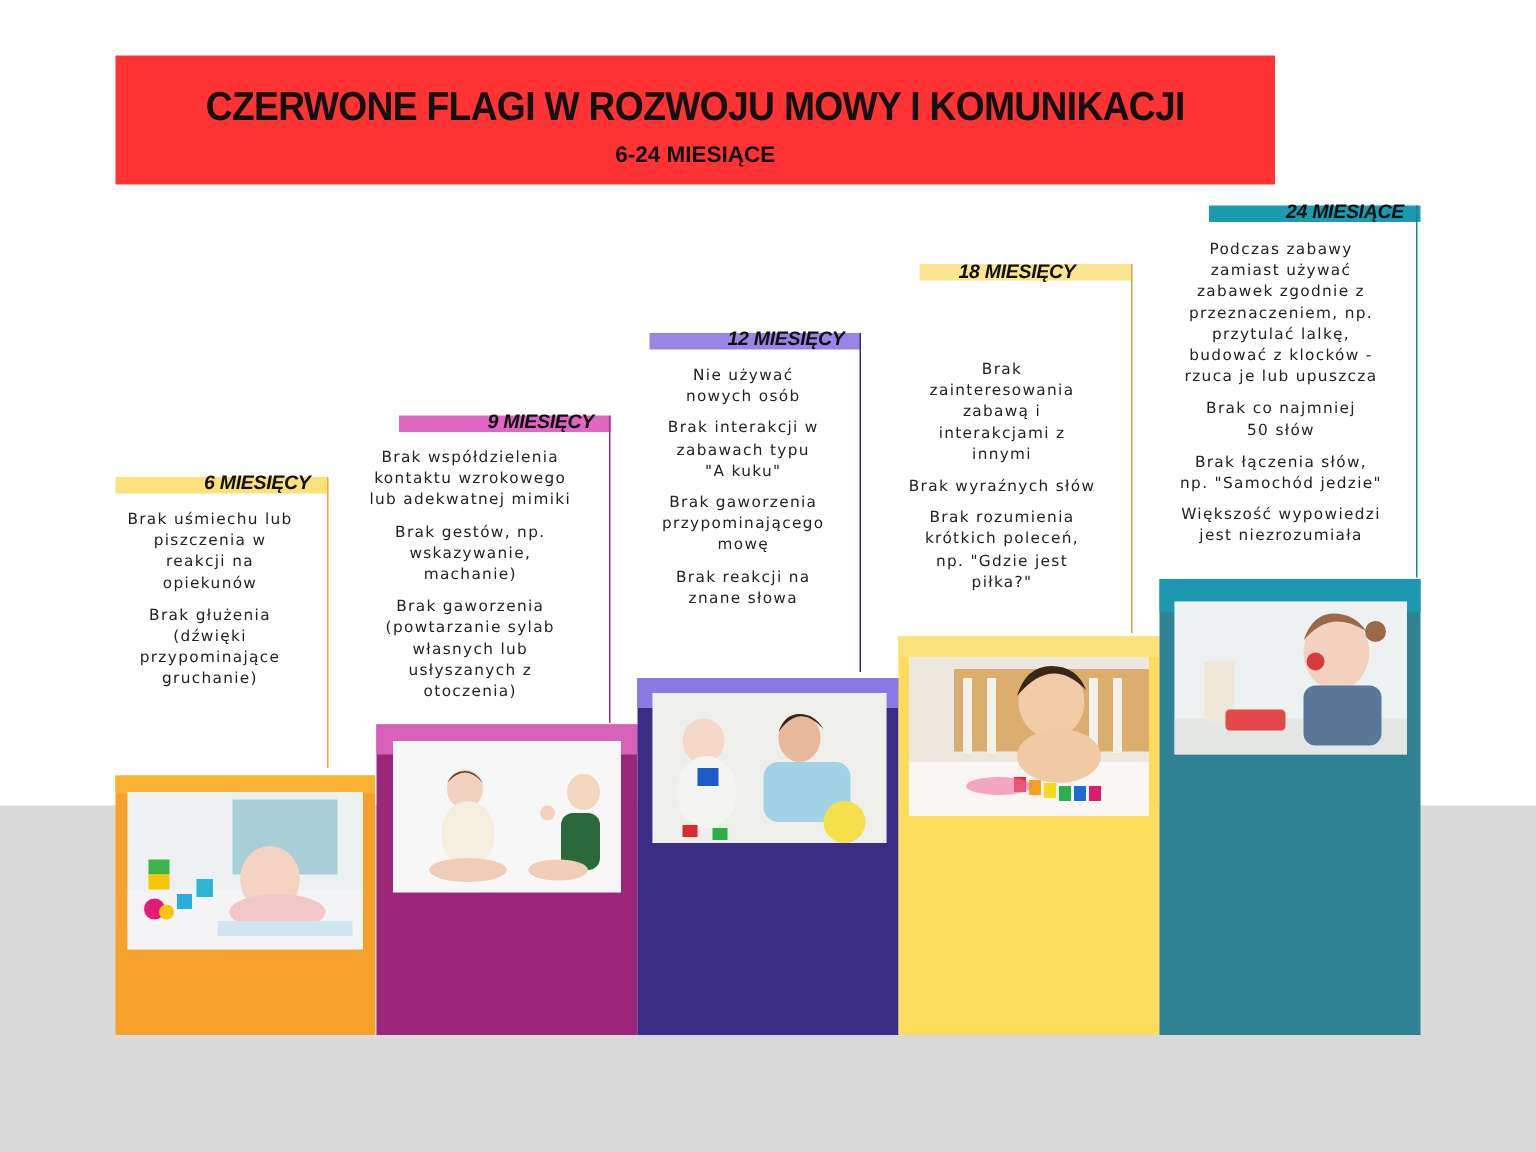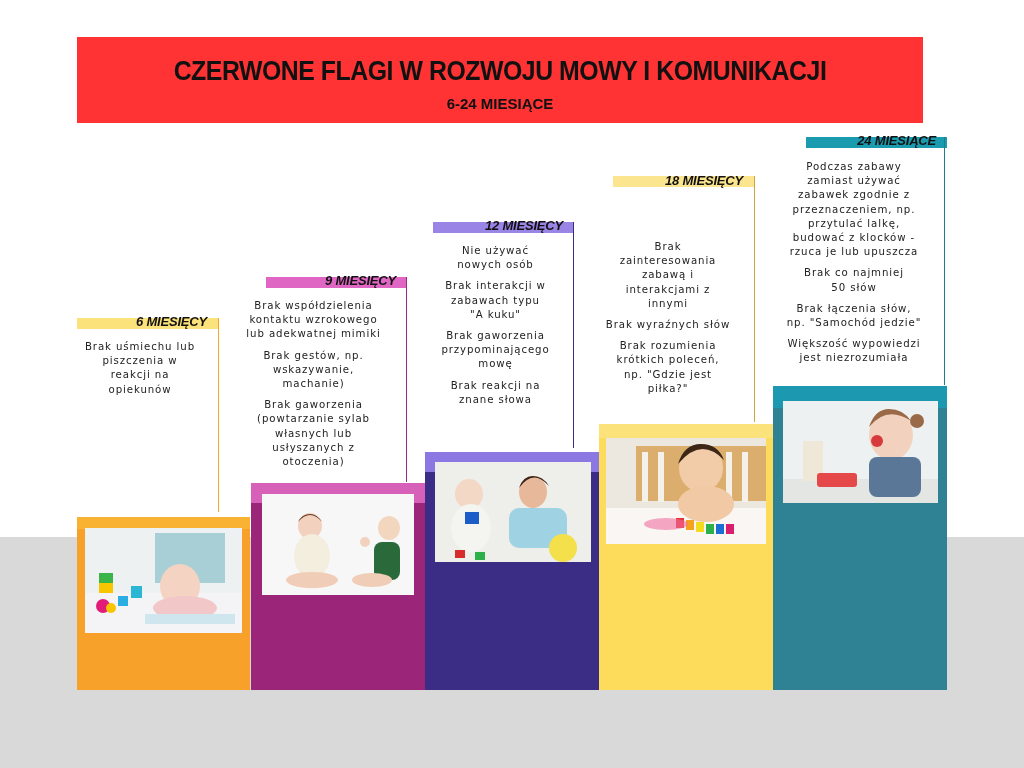--- a/index.html
+++ b/index.html
@@ -1,21 +1,21 @@
 <!DOCTYPE html>
 <html><head>
 <meta charset="utf-8">
 <style>
   * { box-sizing: border-box; margin: 0; padding: 0; }
   html, body { width: 1024px; height: 768px; overflow: hidden; background: #ffffff; }
   body { position: relative; font-family: "DejaVu Sans", sans-serif; }
 
   .bg-gray { position: absolute; left: 0; top: 537px; width: 1024px; height: 231px; background: #d9d9d9; }
 
-  .header { position: absolute; left: 77px; top: 37px; width: 846px; height: 86px; background: #ff3333; text-align: center; }
+  .header { position: absolute; left: 77px; top: 37px; width: 773px; height: 86px; background: #ff3333; text-align: center; }
   .header .title { position: absolute; left: 0; right: 0; top: 19px; font-family: "Liberation Sans", sans-serif; font-weight: 700; font-size: 27px; letter-spacing: -0.5px; color: #111; transform: scaleX(0.92); }
   .header .subtitle { position: absolute; left: 0; right: 0; top: 58px; font-family: "Liberation Sans", sans-serif; font-weight: 700; font-size: 15px; color: #111; }
 
   .label-bar { position: absolute; height: 11px; }
   .label-text { position: absolute; font-family: "Liberation Sans", sans-serif; font-weight: 700; font-size: 13px; color: #111; text-align: right; letter-spacing: -0.2px; font-style: italic; }
   .vline { position: absolute; width: 1px; }
 
   .desc { position: absolute; text-align: center; font-family: "DejaVu Sans", sans-serif; font-size: 10.2px; line-height: 14.2px; letter-spacing: 0.9px; color: #222; }
   .desc p { margin-bottom: 7px; white-space: pre-line; }
 
@@ -35,20 +35,24 @@
 </div>
 
 <div class="label-bar" style="left:77px; top:318px; width:141px; background:#fbe27a;"></div>
 <div class="label-text" style="left:77px; top:314px; width:130px;">6 MIESIĘCY</div>
 <div class="vline" style="left:218px; top:318px; height:194px; background:#f5a623;"></div>
 <div class="desc" style="left:78px; top:340px; width:124px;">
   <p>Brak uśmiechu lub
 piszczenia w
 reakcji na
 opiekunów</p>
+  <p>Brak głużenia
+(dźwięki
+przypominające
+gruchanie)</p>
 </div>
 <div class="block" style="left:77px; top:517px; width:173px; height:173px; background:#f7a12b;">
   <div class="topband" style="height:12px; background:#f9b232;"></div>
   <div class="photo" style="left:8px; top:11px; width:157px; height:105px;">
     <svg viewBox="0 0 157 105" preserveAspectRatio="none">
       <rect width="157" height="105" fill="#eef1f2"></rect>
       <rect x="70" y="5" width="70" height="50" fill="#a9cfd6"></rect>
       <rect x="0" y="65" width="157" height="40" fill="#f4f4f6"></rect>
       <rect x="14" y="45" width="14" height="10" fill="#3bb44a"></rect>
       <rect x="14" y="55" width="14" height="10" fill="#f7c600"></rect>
@@ -123,21 +127,21 @@
       <path d="M84 26 Q98 6 114 24 Q108 14 98 14 Q88 14 84 26Z" fill="#3a2418"></path>
       <rect x="74" y="46" width="58" height="40" rx="10" fill="#9fd3e3"></rect>
       <circle cx="128" cy="86" r="14" fill="#f3e04a"></circle>
       <rect x="20" y="88" width="10" height="8" fill="#d82c2c"></rect>
       <rect x="40" y="90" width="10" height="8" fill="#2cb04a"></rect>
     </svg>
   </div>
 </div>
 
 <div class="label-bar" style="left:613px; top:176px; width:141px; background:#fbe58e;"></div>
-<div class="label-text" style="left:613px; top:173px; width:130px;padding-left:25px;">18 MIESIĘCY</div>
+<div class="label-text" style="left:587px; top:173px; width:130px;padding-left:25px;">18 MIESIĘCY</div>
 <div class="vline" style="left:754px; top:176px; height:246px; background:#c9a640;"></div>
 <div class="desc" style="left:598px; top:200px; width:140px;margin-top:40px;">
   <p>Brak
 zainteresowania
 zabawą i
 interakcjami z
 innymi</p>
   <p>Brak wyraźnych słów</p>
   <p>Brak rozumienia
 krótkich poleceń,

